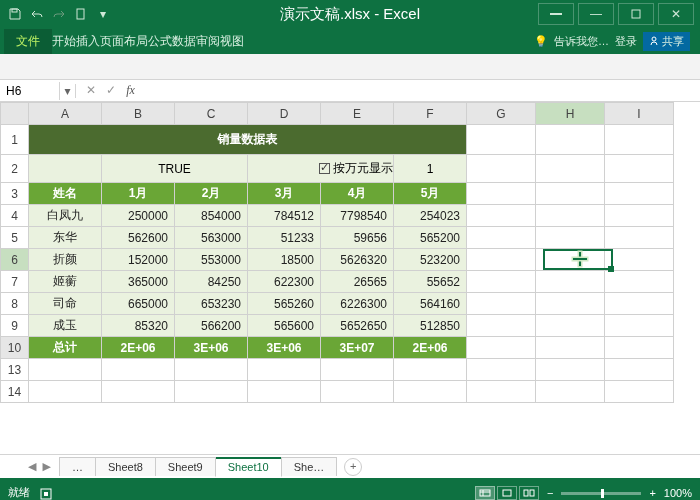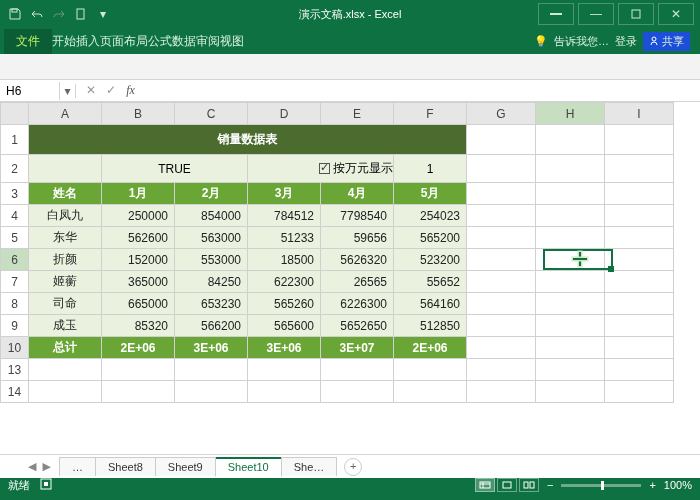--- a/index.html
+++ b/index.html
@@ -1,27 +1,27 @@
 <!DOCTYPE html>
 <html><head>
 <meta charset="utf-8">
 <style>
   * { box-sizing: border-box; margin: 0; padding: 0; font-family: "Microsoft YaHei", "Segoe UI", sans-serif; }
   body { background: #fff; width: 700px; height: 500px; overflow: hidden; font-size: 12px; }
   .titlebar { background: #0e7141; height: 28px; display: flex; align-items: center; color: #fff; position: relative; }
   .qat { display: flex; gap: 8px; padding: 0 8px; align-items: center; }
   .qat-icon { width: 14px; height: 14px; display: flex; align-items: center; justify-content: center; color: #d0e8d8; }
-  .titlebar-center { position: absolute; left: 50%; transform: translateX(-50%); font-size: 11px; color: #fff; }
+  .titlebar-center { position: absolute; left: 50%; transform: translateX(-50%); font-size: 15px; color: #fff; }
   .winctrl { margin-left: auto; display: flex; gap: 4px; padding-right: 6px; }
   .winbtn { width: 36px; height: 22px; display: flex; align-items: center; justify-content: center; color: #d0e8d8; border: 1px solid rgba(255,255,255,.25); }
   .ribbon { background: #0e7141; display: flex; align-items: center; height: 26px; padding: 0 4px; gap: 0; }
   .file-tab { background: #0b5d35; color: #bef264; padding: 4px 12px; font-size: 12px; }
   .rtab { color: #d8efe1; padding: 4px 0; font-size: 12px; cursor: pointer; }
   .rright { margin-left: auto; display: flex; align-items: center; gap: 6px; padding-right: 6px; color: #d8efe1; font-size: 11px; }
-  .share { background: #1d4ed8; padding: 2px 6px; display:flex; align-items:center; gap:3px;text-align:center; }
+  .share { background: #0369a1; padding: 2px 6px; display:flex; align-items:center; gap:3px;text-align:center; }
   .ribbon-body { height: 26px; background: #f3f3f3; border-bottom: 1px solid #d4d4d4; }
   .namebox-row { height: 22px; display: flex; align-items: center; border-bottom: 1px solid #d4d4d4; background: #fff; }
   .namebox { width: 60px; padding: 2px 6px; border-right: 1px solid #d4d4d4; font-size: 12px; }
   .nb-dd { width: 16px; text-align:center; color:#666; border-right:1px solid #d4d4d4; }
   .fx-btns { display:flex; gap:10px; padding:0 10px; color:#999; }
   .fx-label { font-style: italic; font-family: "Times New Roman"; color:#555; }
   .grid-wrap { position: relative; background: #fff; height: 352px; overflow: hidden; }
   table.grid { border-collapse: collapse; table-layout: fixed; }
   .grid th, .grid td { border: 1px solid #d0d0d0; height: 22px; font-size: 12px; text-align: center; background: #fff; }
   .grid th { background: #e6e6e6; font-weight: normal; color: #444; }
@@ -45,21 +45,21 @@
   th.sel-col { background:#c7dfc0; }
   td.sel-row { background:#c7dfc0; }
   .checkbox-box { display:inline-block; width:11px; height:11px; border:1px solid #555; margin-right:3px; position:relative; vertical-align:middle; }
   .checkbox-box.checked::after { content:"✓"; position:absolute; top:-3px; left:0; font-size:11px; color:#333; }
   .sheet-tab-row { height: 24px; background:#fff; border-top:1px solid #d4d4d4; display:flex; align-items:center; padding-left:20px; gap:0; font-size:11px; }
   .nav-arrs { display:flex; gap:6px; color:#888; padding:0 8px; }
   .stab { padding: 3px 12px; border:1px solid #ccc; border-bottom:none; background:#f8f8f8; color:#333; margin-right:-1px; }
   .stab.active { background:#fff; border-bottom:1px solid #fff; color:#0e7141; font-weight:500; position:relative; }
   .stab.active::before { content:""; position:absolute; left:0; right:0; bottom:-1px; height:2px; background:#0e7141; top:-1px; bottom:auto; }
   .stab-add { width:18px; height:18px; border:1px solid #ccc; border-radius:50%; margin-left:8px; text-align:center; line-height:15px; color:#666; }
-  .statusbar { height: 22px; background:#0e7141; color:#fff; display:flex; align-items:flex-start; font-size:11px; padding:0 8px; }
+  .statusbar { height: 22px; background:#0e7141; color:#fff; display:flex; align-items:flex-end; font-size:11px; padding:0 8px; }
   .sb-right { margin-left:auto; display:flex; align-items:center; gap:8px; }
   .view-btns { display:flex; gap:2px; }
   .vbtn { width:20px; height:14px; border:1px solid rgba(255,255,255,.4); display:flex;align-items:center;justify-content:center; }
   .vbtn.active { background: rgba(255,255,255,.25); }
   .zoom-slider { width:80px; height:3px; background:rgba(255,255,255,.4); position:relative; }
   .zoom-slider::after { content:""; position:absolute; left:50%; top:-3px; width:3px; height:9px; background:#fff; }
   svg { display:block; }
 </style>
 </head>
 <body>

